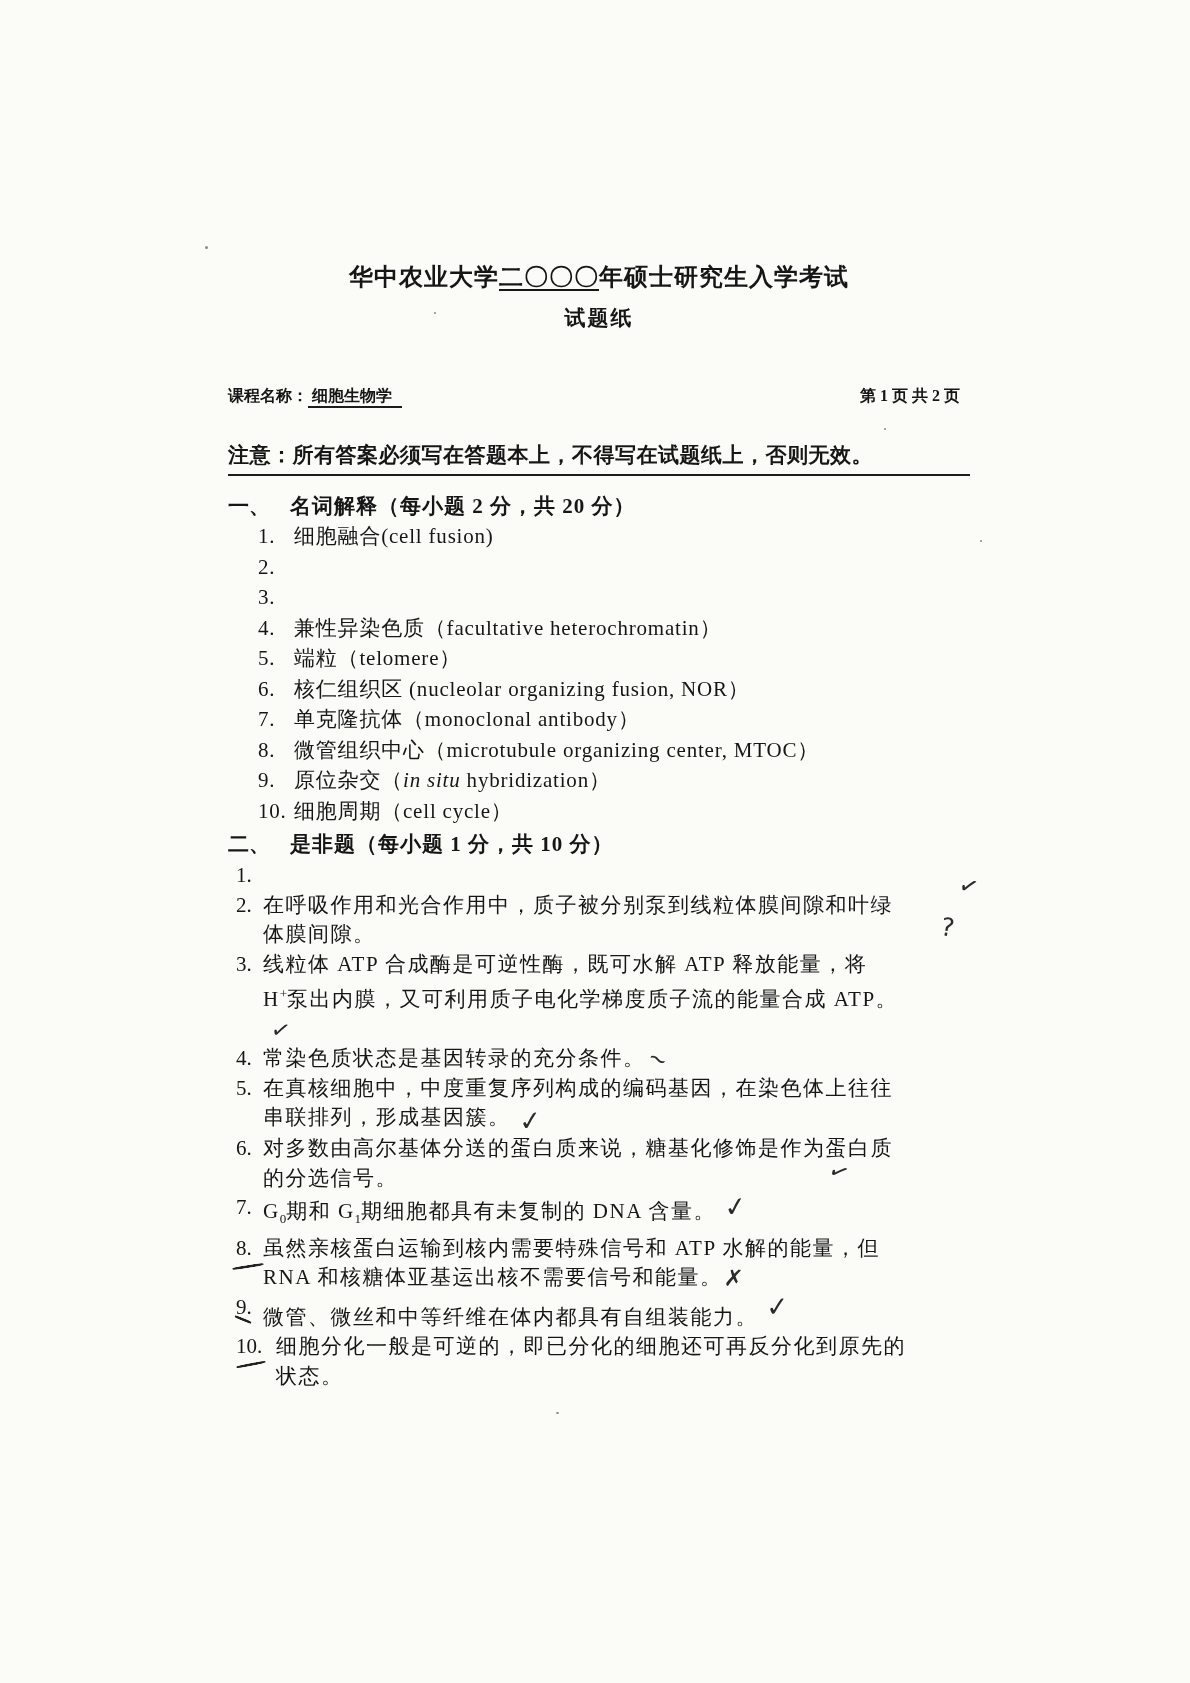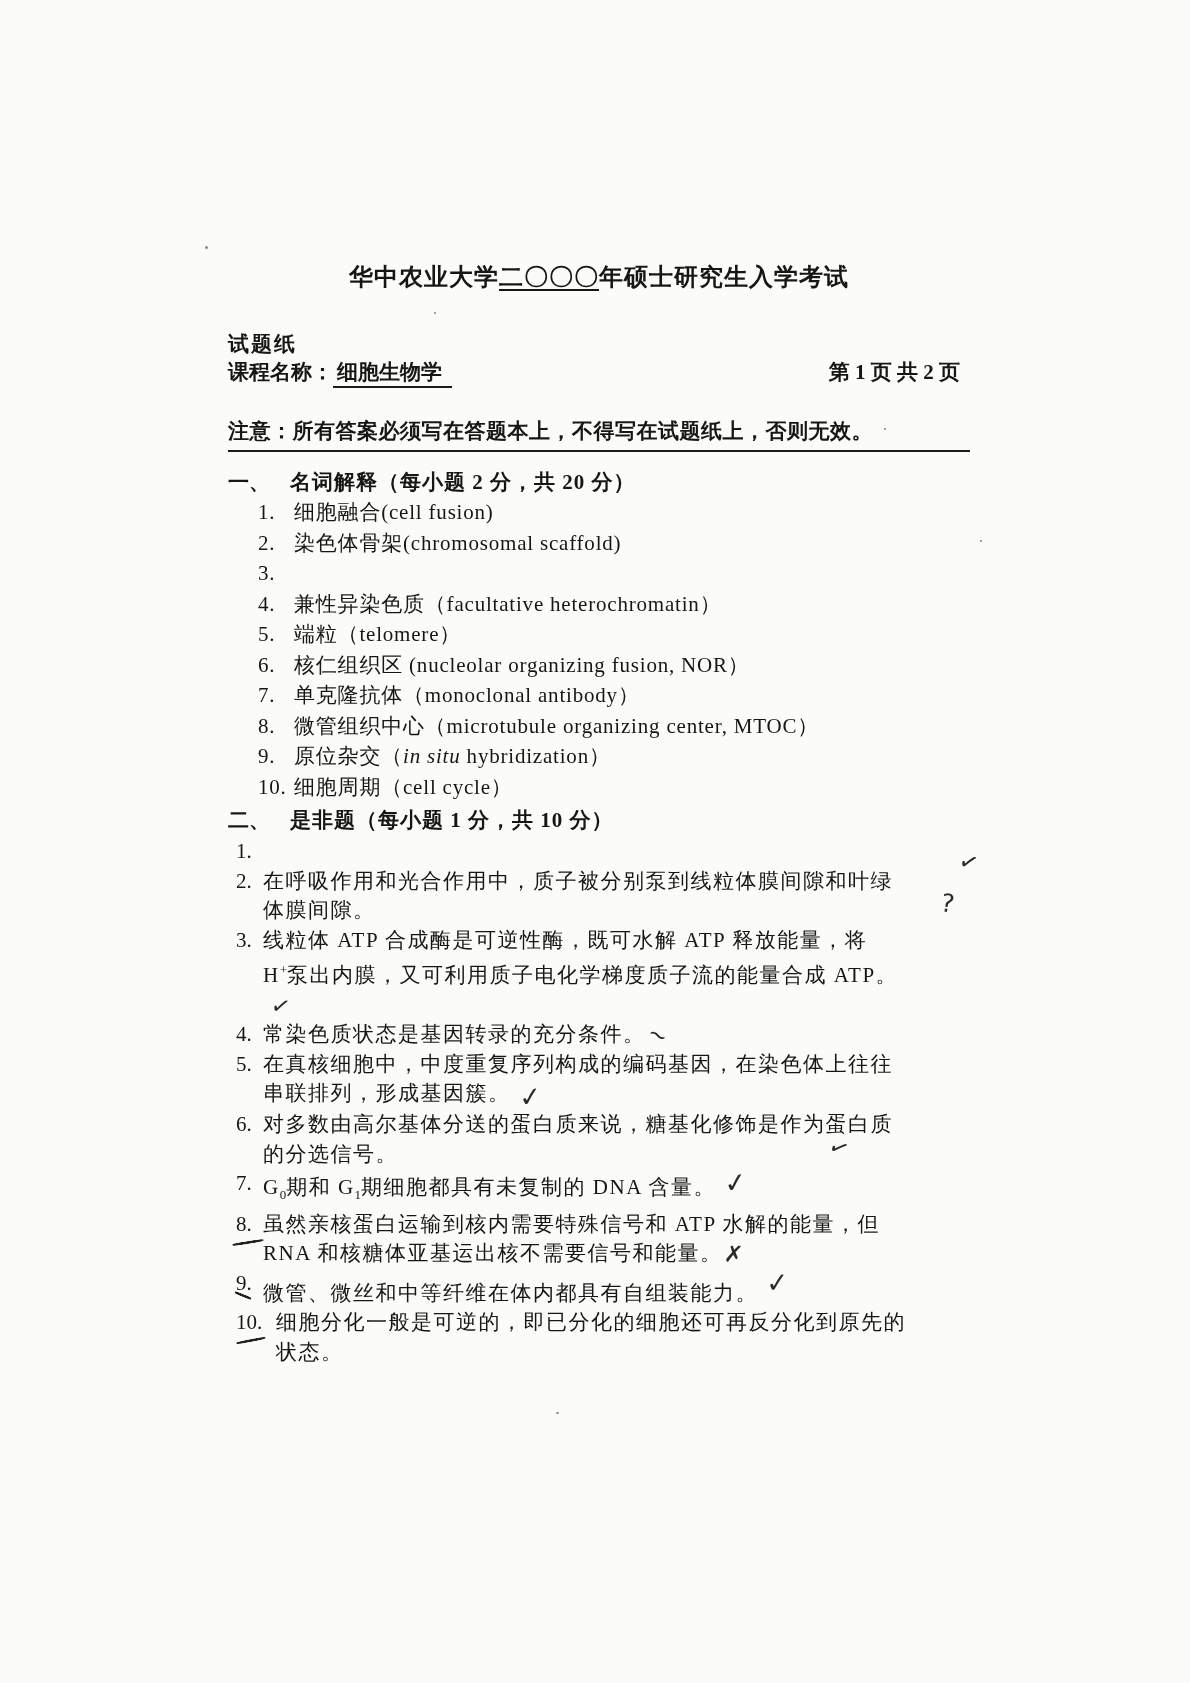--- a/index.html
+++ b/index.html
@@ -11,25 +11,25 @@
     overflow:hidden;
   }
   .page{position:absolute;inset:0;}
   .content{position:absolute;left:228px;top:260px;width:742px;}
 
   .title{
     text-align:center;font-size:24px;font-weight:700;line-height:34px;
     letter-spacing:1px;white-space:nowrap;
   }
   .title .year{text-decoration:underline;text-underline-offset:4px;}
-  .subtitle{text-align:left;font-size:21px;font-weight:700;line-height:28px;margin-top:36px;letter-spacing:2px;}
+  .subtitle{text-align:center;font-size:21px;font-weight:700;line-height:28px;margin-top:10px;letter-spacing:2px;}
 
   .course-row{
-    display:flex;justify-content:space-between;align-items:center;
-    font-size:21px;font-weight:700;line-height:28px;
+    margin-top:50px;display:flex;justify-content:space-between;align-items:center;
+    font-size:16px;font-weight:700;line-height:28px;
   }
   .course-name{border-bottom:2px solid #1c1c1c;padding:0 10px 2px 4px;}
   .page-indicator{margin-right:10px;}
 
   .notice{
     margin-top:30px;font-size:21px;font-weight:700;line-height:30px;
     border-bottom:2px solid #1c1c1c;padding-bottom:4px;letter-spacing:0.5px;
     white-space:nowrap;
   }
 
@@ -98,21 +98,20 @@
       <span class="sec-title">名词解释（每小题 2 分，共 20 分）</span>
     </div>
 
     <div class="s1-list">
       <div class="s1-item">
           <span class="num">1.</span>
           <span>细胞融合(cell fusion)</span>
         </div>
       <div class="s1-item">
           <span class="num">2.</span>
-          <span>染色体骨架(chromosomal scaffold)</span>
         </div>
       <div class="s1-item">
           <span class="num">3.</span>
         </div>
       <div class="s1-item">
           <span class="num">4.</span>
           <span>兼性异染色质（facultative heterochromatin）</span>
         </div>
       <div class="s1-item">
           <span class="num">5.</span>

